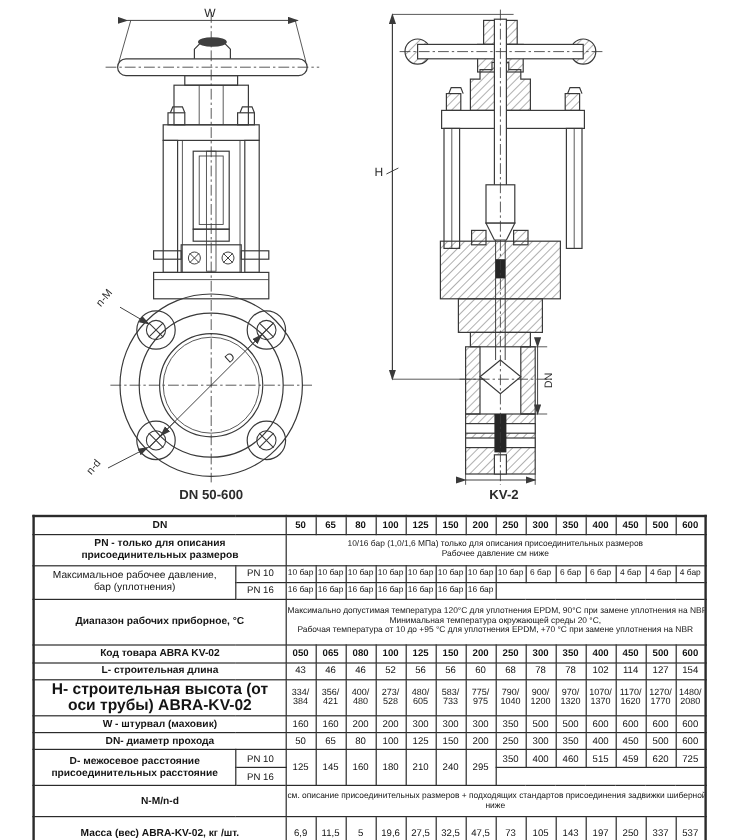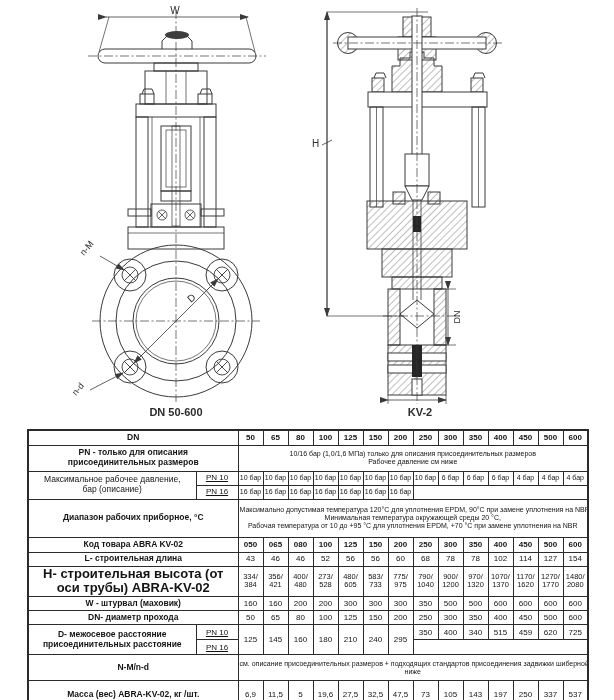--- a/index.html
+++ b/index.html
@@ -8,21 +8,21 @@
   svg{position:absolute;}
   svg text{font-family:"Liberation Sans",sans-serif;fill:#2c2c2c;}
   #leftDraw{left:58px;top:4px;}
   #rightDraw{left:308px;top:4px;}
   table.spec{position:absolute;left:27px;top:429px;width:561px;border-collapse:collapse;table-layout:fixed;
     border:2px solid #2b2b2b;font-size:8.5px;color:#141414;}
   table.spec td{border:1px solid #2b2b2b;padding:0 1px;text-align:center;vertical-align:middle;overflow:hidden;line-height:1.15;}
   td.lbl{text-align:left;padding-left:4px;}
   .b{font-weight:bold;}
   td.sm{font-size:13px;}
-  td.pn{text-align:center;font-size:8px;text-decoration:underline;}
+  td.pn{text-align:center;font-size:8px;}
   td.v{font-size:8px;}
   td.s{font-size:7px;padding:0;}
   td.pre{white-space:pre-line;font-size:7.5px;line-height:1.2;}
   td.merged{font-size:7px;line-height:1.5;}
   td.merged div{white-space:nowrap;}
   tr.h15{height:15px} tr.h14{height:14px} tr.h26{height:26px} tr.h38{height:38px}
   tr.h28{height:28px} tr.h16{height:28px}
 </style>
 </head>
 <body>
@@ -242,21 +242,21 @@
           <div>присоединительных размеров</div>
         </td>
         <td class="merged" colspan="14">
           <div>10/16 бар (1,0/1,6 МПа)   только для описания присоединительных размеров</div>
           <div>Рабочее давление см ниже</div>
         </td>
       </tr>
       <tr class="h14">
         <td class="lbl" rowspan="2">
           <div>Максимальное рабочее давление,</div>
-          <div>бар (описание)</div>
+          <div>бар (уплотнения)</div>
         </td>
         <td class="pn">PN 10</td>
         <td class="s">10 бар</td>
           <td class="s">10 бар</td>
           <td class="s">10 бар</td>
           <td class="s">10 бар</td>
           <td class="s">10 бар</td>
           <td class="s">10 бар</td>
           <td class="s">10 бар</td>
           <td class="s">10 бар</td>
@@ -393,21 +393,21 @@
         <td class="pn">PN 10</td>
         <td class="v" rowspan="2">125</td>
           <td class="v" rowspan="2">145</td>
           <td class="v" rowspan="2">160</td>
           <td class="v" rowspan="2">180</td>
           <td class="v" rowspan="2">210</td>
           <td class="v" rowspan="2">240</td>
           <td class="v" rowspan="2">295</td>
         <td class="v">350</td>
           <td class="v">400</td>
-          <td class="v">340</td>
+          <td class="v">460</td>
           <td class="v">515</td>
           <td class="v">459</td>
           <td class="v">620</td>
           <td class="v">725</td>
       </tr>
       <tr class="h15">
         <td class="pn">PN 16</td>
         <td class="v" colspan="7"></td>
       </tr>
       <tr class="h26">

